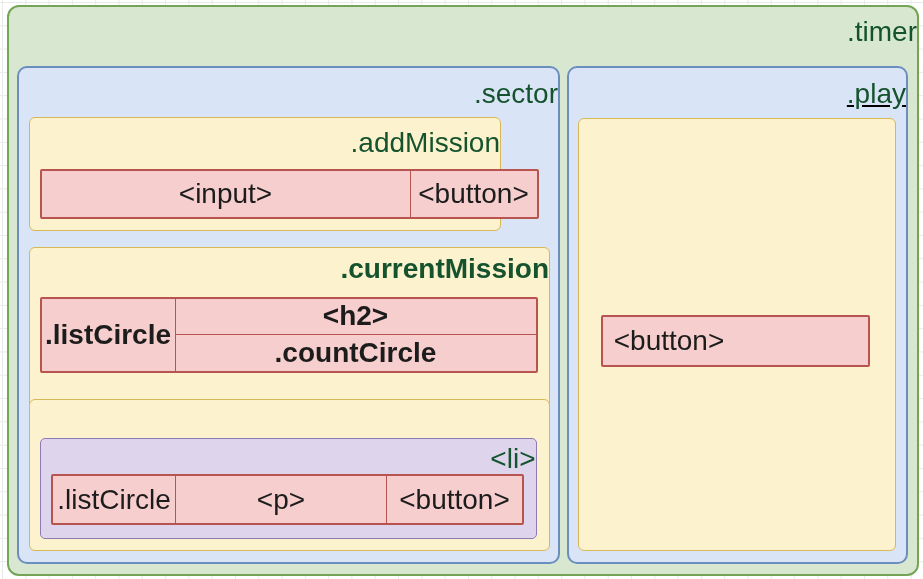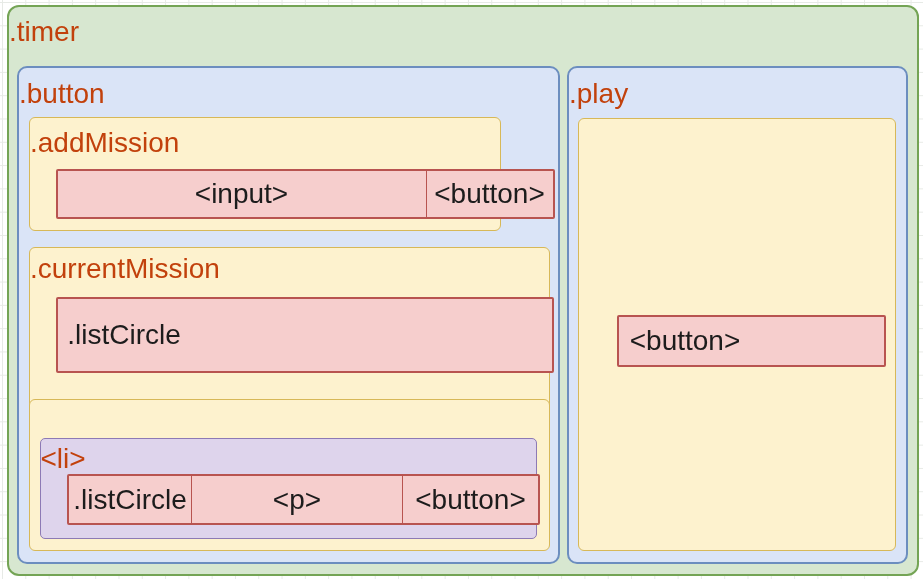--- a/index.html
+++ b/index.html
@@ -18,34 +18,34 @@
       linear-gradient(to right, #e7eae6 1px, transparent 1px),
       linear-gradient(to bottom, #e7eae6 1px, transparent 1px);
     background-size: 23.3px 23.3px;
     background-position: 2px 2px;
   }
   .box {
     position: absolute;
     box-sizing: border-box;
   }
   .label {
-    text-align: left;
+    text-align: right;
     font-size: 28px;
     line-height: 1.15;
-    color: #c2410c;
+    color: #14532d;
     white-space: nowrap;
   }
   
   .green  { background: #d7e7d0; border: 2px solid #74a455; border-radius: 12px; }
   .blue   { background: #dae4f7; border: 2px solid #6c8ebf; border-radius: 10px; }
   .yellow { background: #fdf2ce; border: 1.5px solid #d7b858; border-radius: 6px; }
   .purple { background: #ded4ec; border: 1.5px solid #8d7ab5; border-radius: 5px; }
   .red    { background: #f6cecd; border: 2px solid #b85450; border-radius: 2px; }
 
-  .row { display: flex; margin-left: 16px; }
+  .row { display: flex; }
   .cell {
     display: flex;
     align-items: center;
     justify-content: center;
     font-size: 28px;
     color: #1c1c1c;
     white-space: nowrap;
     box-sizing: border-box;
   }
   .div-left { border-left: 1.5px solid #b85450; }
@@ -54,51 +54,55 @@
 </style>
 </head>
 <body>
 
 <div class="canvas">
 
   <div class="box green" style="left:7px; top:5px; width:912px; height:571px;">
     <div class="label" style="padding-top:9px">.timer</div>
 
     <div class="box blue" style="left:8px; top:59px; width:543px; height:498px;">
-      <div class="label" style="padding-top:10px">.button</div>
+      <div class="label" style="padding-top:10px">.sector</div>
 
       <div class="box yellow" style="left:10px; top:49px; width:472px; height:114px;">
         <div class="label" style="padding-top:9px">.addMission</div>
         <div class="box red row" style="left:9.5px; top:50.5px; width:499px; height:50px;">
           <div class="cell" style="flex:0 0 368px;">&lt;input&gt;</div>
           <div class="cell div-left" style="flex:1;">&lt;button&gt;</div>
         </div>
       </div>
 
-      <div class="box yellow" style="left:10px; top:179px; width:521px; height:172px;">
+      <div class="box yellow" style="left:10px; top:179px; width:521px; height:172px;font-weight:bold;">
         <div class="label" style="padding-top:5px">.currentMission</div>
         <div class="box red row" style="left:9.5px; top:48.5px; width:498px; height:76px;">
           <div class="cell" style="flex:0 0 133px;">.listCircle</div>
+          <div class="col div-left">
+            <div class="cell" style="flex:1;">&lt;h2&gt;</div>
+            <div class="cell div-top" style="flex:1;">.countCircle</div>
+          </div>
         </div>
       </div>
 
       <div class="box yellow" style="left:10px; top:331px; width:521px; height:152px;">
 
         <div class="box purple" style="left:9.5px; top:37.5px; width:497px; height:101px;">
           <div class="label" style="padding-top:4px">&lt;li&gt;</div>
           <div class="box red row" style="left:10.5px; top:35.5px; width:473px; height:51px;">
             <div class="cell" style="flex:0 0 122px;">.listCircle</div>
             <div class="cell div-left" style="flex:0 0 211px;">&lt;p&gt;</div>
             <div class="cell div-left" style="flex:1;">&lt;button&gt;</div>
           </div>
         </div>
       </div>
     </div>
 
-    <div class="box blue" style="left:558px; top:59px; width:341px; height:498px;">
+    <div class="box blue" style="left:558px; top:59px; width:341px; height:498px;text-decoration:underline;">
       <div class="label" style="padding-top:10px">.play</div>
 
       <div class="box yellow" style="left:9px; top:50px; width:318px; height:433px;">
         <div class="box red row" style="left:21.5px; top:195.5px; width:269px; height:52px;">
           <div class="cell" style="flex:0 0 133px;">&lt;button&gt;</div>
         </div>
       </div>
     </div>
   </div>
 </div>

